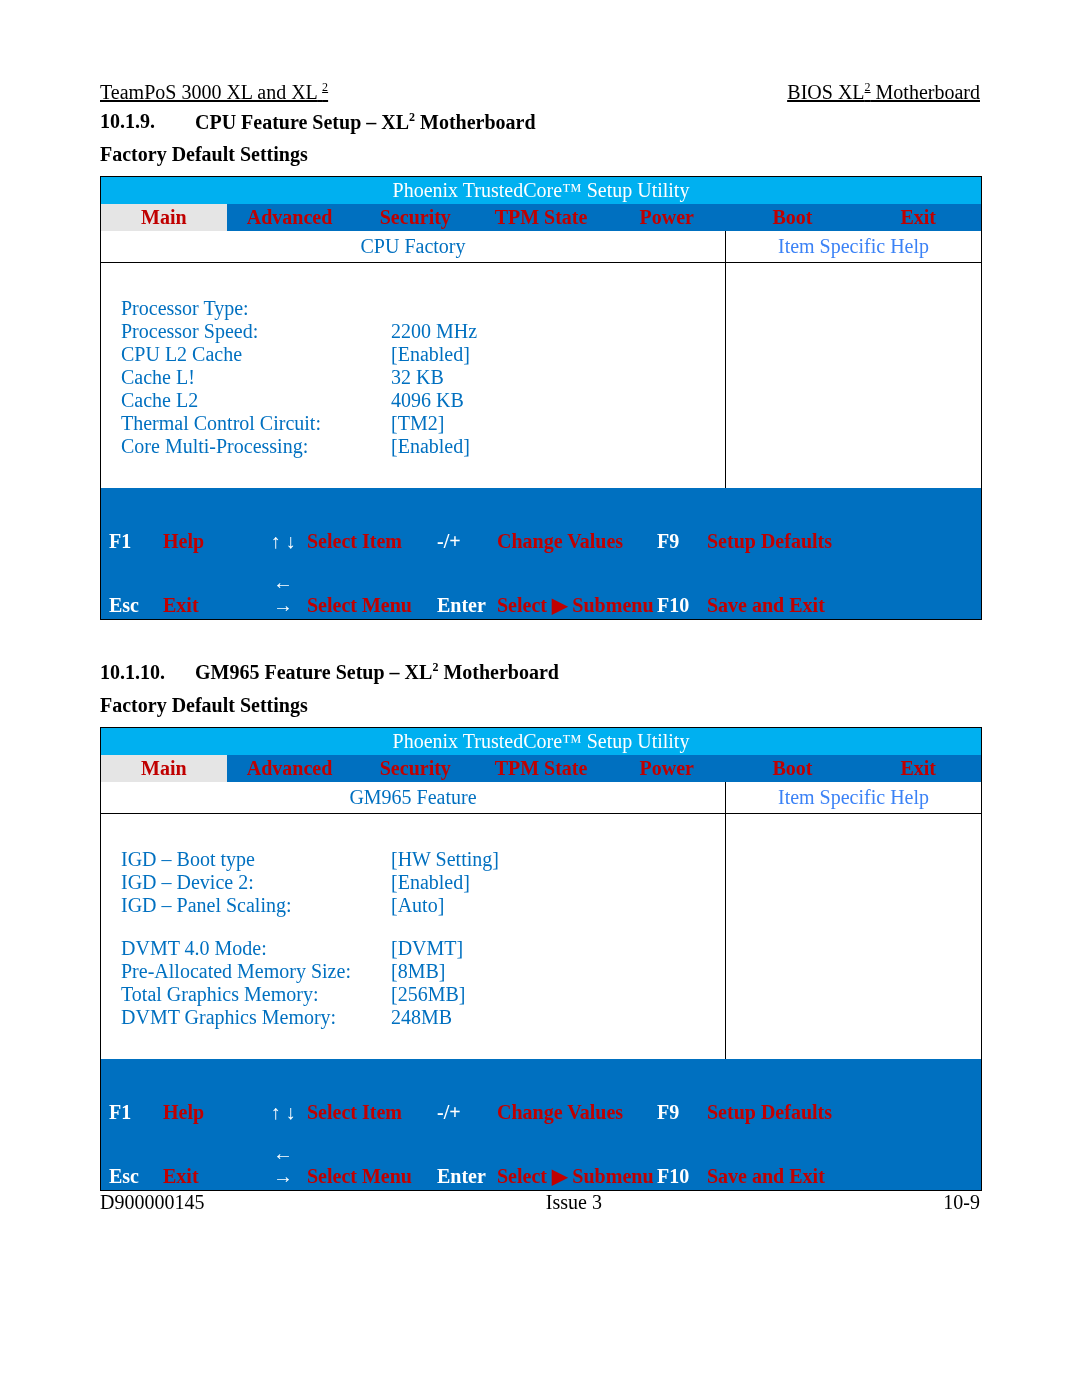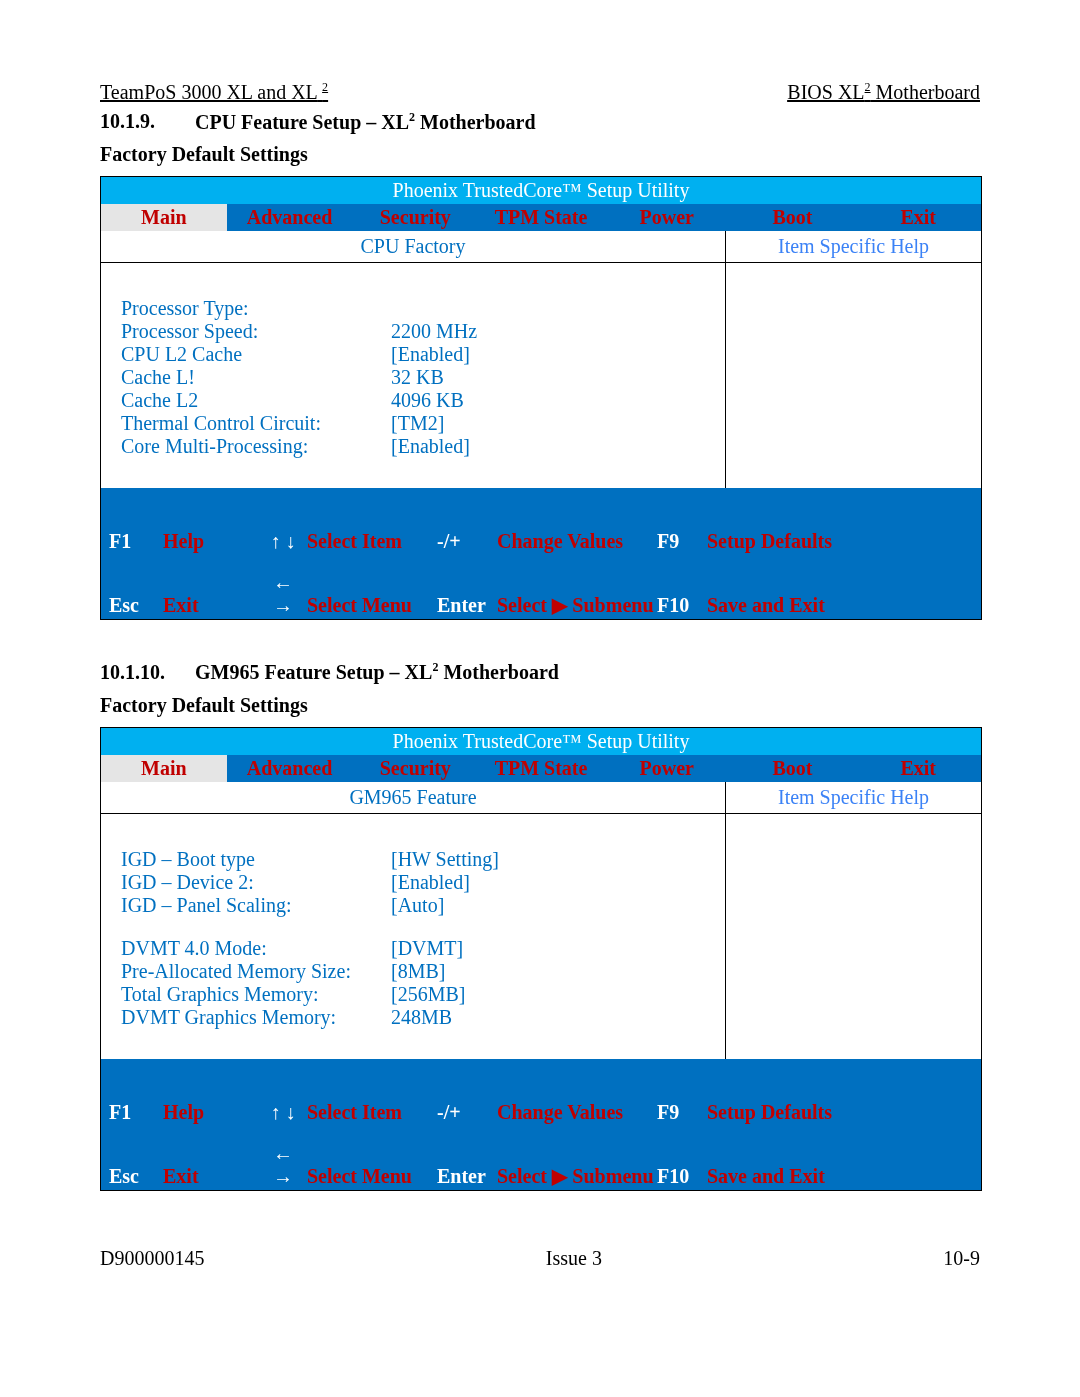--- a/index.html
+++ b/index.html
@@ -87,21 +87,20 @@
   .footer .k2 { width: 40px; text-align:center; }
   .footer .t2 { width: 130px; padding-left: 4px;}
   .footer .k3 { width: 60px; text-align:left; }
   .footer .t3 { width: 160px; margin-top: 40px; }
   .footer .k4 { width: 50px; }
   .footer .t4 { }
 
   .page-footer {
     display: flex;
     justify-content: space-between;
-    margin-top: 56px;
   }
 </style>
 </head>
 <body>
 
 <div class="hdr">
   <span><span>TeamPoS 3000 XL and XL</span> <sup>2</sup></span>
   <span><span>BIOS XL</span><sup>2</sup><span> Motherboard</span></span>
 </div>
 

